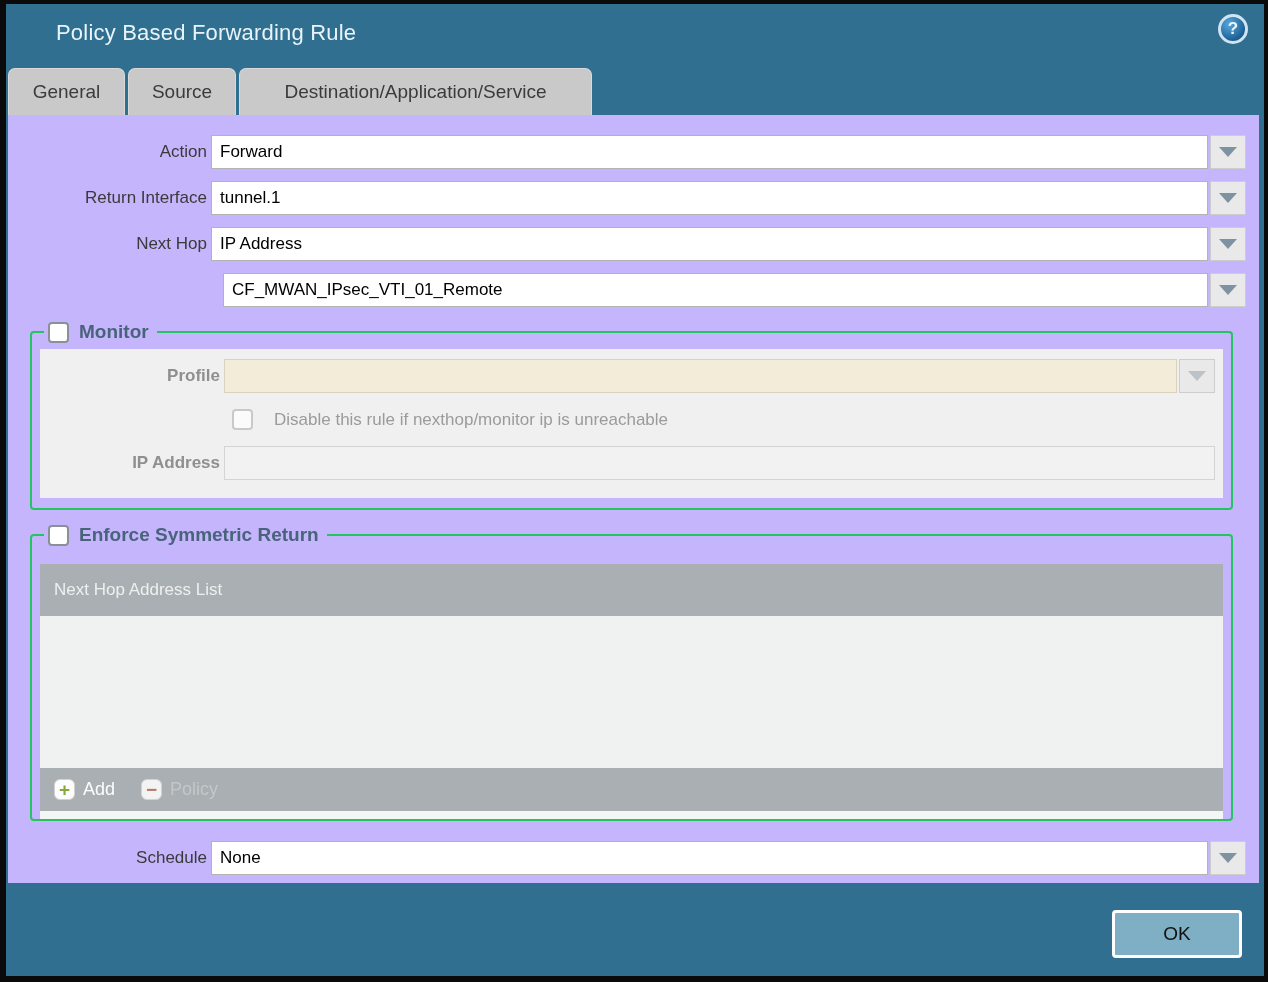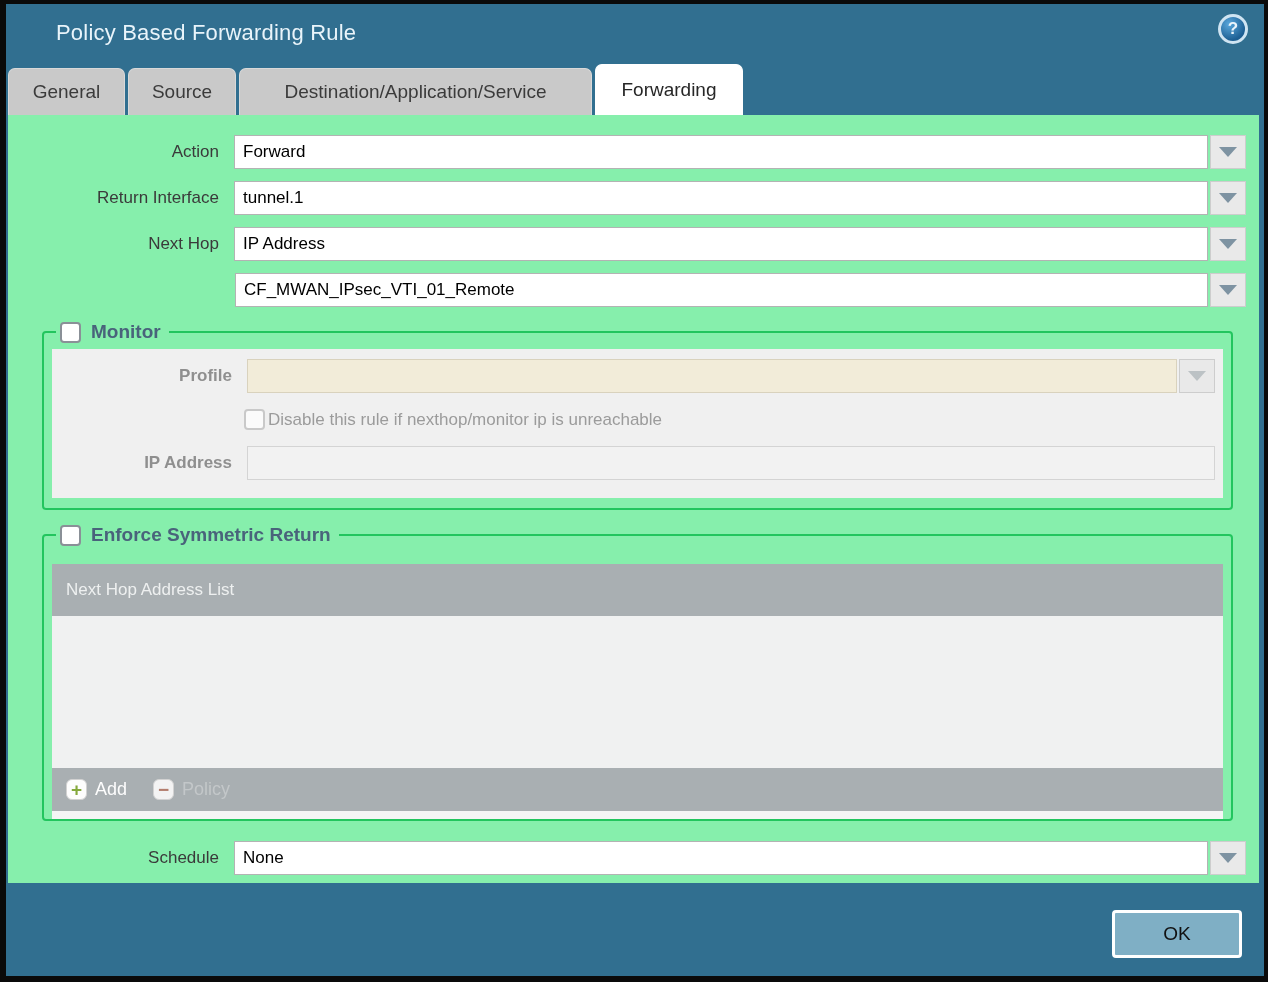--- a/index.html
+++ b/index.html
@@ -13,42 +13,42 @@
         background:radial-gradient(circle at 35% 30%, #5aa8dd, #1d5f93 70%);
         border:3px solid #cfe4f2;color:#eaf4fb;font-weight:bold;font-size:17px;
         display:flex;align-items:center;justify-content:center;cursor:pointer;}
   
   .tabs{position:absolute;left:2px;top:60px;display:flex;gap:3px;align-items:flex-end;height:51px;}
   .tab{background:#c9c9c9;color:#3b3b3b;font-size:19px;display:flex;align-items:center;justify-content:center;
        height:47px;border-radius:7px 7px 0 0;border:1px solid #d9d9d9;border-bottom:none;cursor:pointer;}
   .tab.active{background:#ffffff;color:#272727;height:51px;border-color:#fff;}
   .tab-general{width:117px}.tab-source{width:108px}.tab-dest{width:353px}.tab-fwd{width:148px}
   
-  .content{position:absolute;left:2px;right:5px;top:111px;height:768px;background:#86efac;padding:20px 13px 0 12px;}
+  .content{position:absolute;left:2px;right:5px;top:111px;height:768px;background:#c4b5fd;padding:20px 13px 0 0;}
   .row{display:flex;align-items:center;margin-bottom:12px;}
   .lbl{width:199px;text-align:right;color:#3a3a3a;font-size:17px;flex:none;}
-  .fld{flex:1;display:flex;margin-left:15px;}
+  .fld{flex:1;display:flex;margin-left:4px;}
   .tbx{flex:1;height:34px;border:1px solid #b3b3b3;background:#fff;font-size:17px;color:#000;
        padding:0 8px;outline:none;min-width:0;}
   .trig{width:36px;height:34px;margin-left:2px;background:#e9e9e9;border:1px solid #cdcdcd;
         display:flex;align-items:center;justify-content:center;cursor:pointer;flex:none;}
   .arr{width:0;height:0;border-left:9px solid transparent;border-right:9px solid transparent;
        border-top:10px solid #7e93a2;}
   .trig.dis .arr{border-top-color:#bcc2c5;}
   
   fieldset{border:2px solid #22c55e;border-radius:4px;margin:0 13px 0 22px;padding:6px 8px 10px 8px;}
   legend{margin-left:4px;padding:0 8px 0 4px;display:flex;align-items:center;gap:10px;}
   .leg-title{color:#49637b;font-size:19px;font-weight:bold;}
   .cb{width:21px;height:21px;border:2px solid #8a9097;border-radius:4px;background:#fff;flex:none;cursor:pointer;}
   .cb.dis{border-color:#c9c9c9;background:#fbfbfb;}
   .panel{background:#f0f0f0;padding:10px 8px 18px 8px;}
   .panel .lbl{width:172px;color:#8f8f8f;font-weight:bold;}
   .panel .tbx{border-color:#d4d4d4;background:#f2f2f2;}
   .tbx.cream{background:#f2ecd9;border-color:#d9d2bd;}
-  .chkrow{display:flex;align-items:center;gap:3px;margin:16px 0 16px 184px;}
+  .chkrow{display:flex;align-items:center;gap:21px;margin:16px 0 16px 184px;}
   .chktext{color:#9b9b9b;font-size:17px;}
   
   .grid{margin-top:12px;}
   .grid-head{height:52px;background:#a9afb2;color:#eef0f0;font-size:17px;display:flex;align-items:center;
              padding-left:14px;}
   .grid-body{height:152px;background:#f0f1f1;}
   .grid-foot{height:43px;background:#a9afb2;display:flex;align-items:center;gap:26px;padding-left:14px;}
   .gbtn{display:flex;align-items:center;gap:8px;cursor:pointer;}
   .gicon{width:21px;height:21px;background:#fdfdfd;border:1px solid #d2d2d2;border-radius:6px;
          display:flex;align-items:center;justify-content:center;font-weight:bold;font-size:19px;line-height:1;}
@@ -73,21 +73,20 @@
 
     <div class="titlebar">
       <div class="title">Policy Based Forwarding Rule</div>
       <div class="help">?</div>
     </div>
 
     <div class="tabs">
       <div class="tab tab-general">General</div>
       <div class="tab tab-source">Source</div>
       <div class="tab tab-dest">Destination/Application/Service</div>
-      <div class="tab tab-fwd active">Forwarding</div>
     </div>
 
     <div class="content">
 
       <div class="row">
         <div class="lbl">Action</div>
         <div class="fld">
           <input class="tbx" readonly="" value="Forward" style="">
           <div class="trig">
             <div class="arr"></div>

